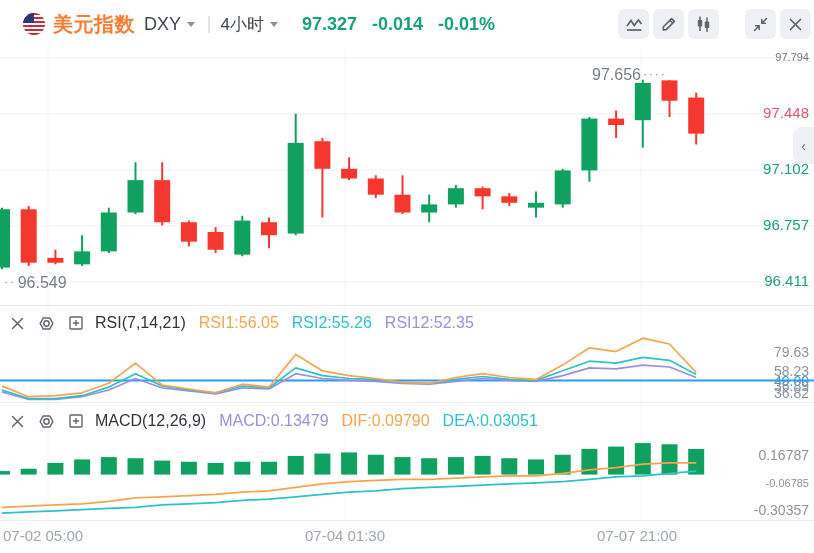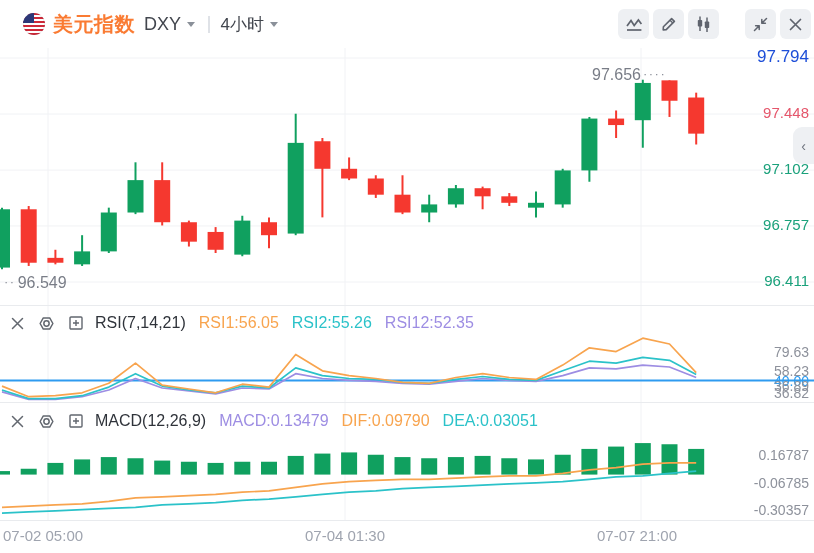--- a/index.html
+++ b/index.html
@@ -41,20 +41,25 @@
 <div class="app">
 
   <div class="header">
     <div class="flag"></div>
     <span class="sym-name">美元指数</span>
     <span class="sym-code">DXY</span>
     <span class="caret"></span>
     <span class="vsep"></span>
     <span class="tf">4小时</span>
     <span class="caret"></span>
+    <div class="quote">
+      <span>97.327</span>
+      <span>-0.014</span>
+      <span>-0.01%</span>
+    </div>
     <div class="toolbar">
       <button class="tbtn">
         <svg width="18" height="17" viewBox="0 0 18 17">
             <path d="M2 10 L6 4.5 L9.2 9.5 L13.4 4 L16.4 8" fill="none" stroke="currentColor" stroke-width="1.7"></path>
             <path d="M2 14 L16.4 14" stroke="currentColor" stroke-width="1.7"></path>
           </svg>
       </button>
       <button class="tbtn">
         <svg width="17" height="17" viewBox="0 0 17 17">
             <path d="M3.2 14 L3.4 10.8 L11.6 2.6 L14.4 5.4 L6.2 13.6 Z" fill="none" stroke="currentColor" stroke-width="1.6" stroke-linejoin="round"></path>
@@ -246,32 +251,32 @@
           <path d="M8 5 L8 11 M5 8 L11 8" stroke="currentColor" stroke-width="1.4"></path>
         </svg>
     </span>
     <span class="ind-title">MACD(12,26,9)</span>
     <span class="ind-val" style="color:#9D8DE3">MACD:0.13479</span>
     <span class="ind-val" style="color:#F8A44E">DIF:0.09790</span>
     <span class="ind-val" style="color:#2BC2C9">DEA:0.03051</span>
   </div>
 
   <div id="overlay">
-      <div class="axlbl" style="top: 49px; right: 5px; font-size: 17px; color: #1d4ed8;">97.794</div>
+      <div class="axlbl" style="top: 49px; right: 5px; font-size: 11px; color: #737373;">97.794</div>
       <div class="axlbl" style="top: 105.04px; right: 5px; font-size: 15px; color: rgb(229, 86, 107);">97.448</div>
       <div class="axlbl" style="top: 161.081px; right: 5px; font-size: 15px; color: rgb(26, 161, 123);">97.102</div>
       <div class="axlbl" style="top: 216.96px; right: 5px; font-size: 15px; color: rgb(26, 161, 123);">96.757</div>
       <div class="axlbl" style="top: 273px; right: 5px; font-size: 15px; color: rgb(26, 161, 123);">96.411</div>
       <div class="axlbl" style="top: 344px; right: 5px; font-size: 14px; color: rgb(141, 145, 155);">79.63</div>
       <div class="axlbl" style="top: 363px; right: 5px; font-size: 14px; color: rgb(141, 145, 155);">58.23</div>
       <div class="axlbl" style="top: 373px; right: 5px; font-size: 14px; color: rgb(46, 155, 240);">40.00</div>
       <div class="axlbl" style="top: 378px; right: 5px; font-size: 14px; color: rgb(141, 145, 155);">36.89</div>
       <div class="axlbl" style="top: 385px; right: 5px; font-size: 14px; color: rgb(141, 145, 155);">36.82</div>
       <div class="axlbl" style="top: 447px; right: 5px; font-size: 14px; color: rgb(141, 145, 155);">0.16787</div>
-      <div class="axlbl" style="top: 475px; right: 5px; font-size: 14px; color: rgb(141, 145, 155);">-0.06785</div>
+      <div class="axlbl" style="top: 475px; right: 5px; font-size: 11px; color: rgb(141, 145, 155);">-0.06785</div>
       <div class="axlbl" style="top: 502px; right: 5px; font-size: 14px; color: rgb(141, 145, 155);">-0.30357</div>
       <div class="timelbl" style="left: 3px;">07-02 05:00</div>
       <div class="timelbl" style="left: 345px; transform: translateX(-50%);">07-04 01:30</div>
       <div class="timelbl" style="left: 637px; transform: translateX(-50%);">07-07 21:00</div>
     </div>
 
   <button class="chev">
     <span>‹</span>
   </button>
 </div>

